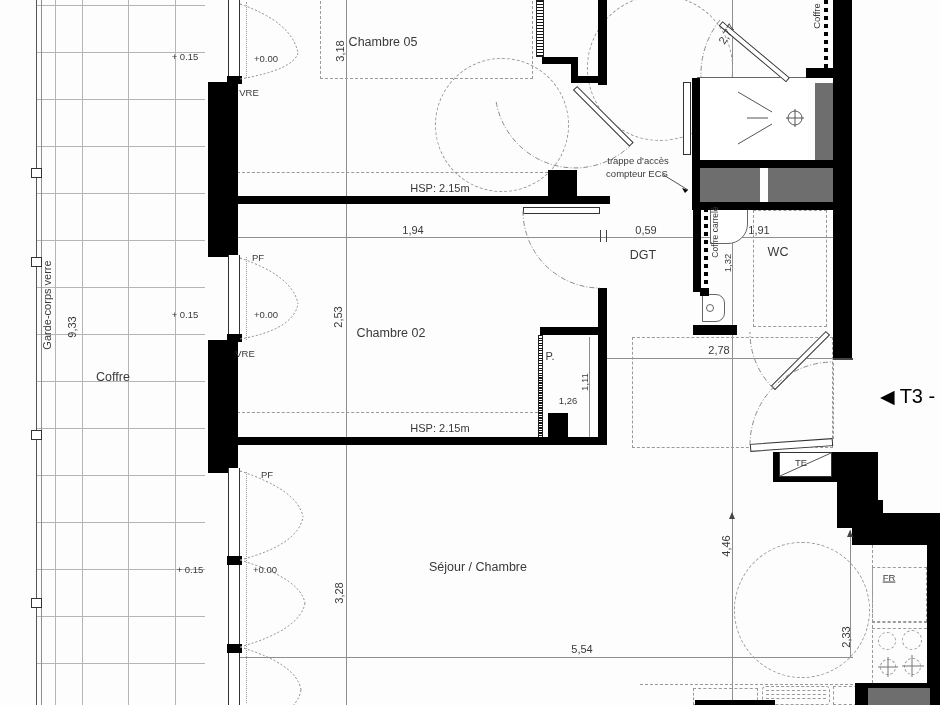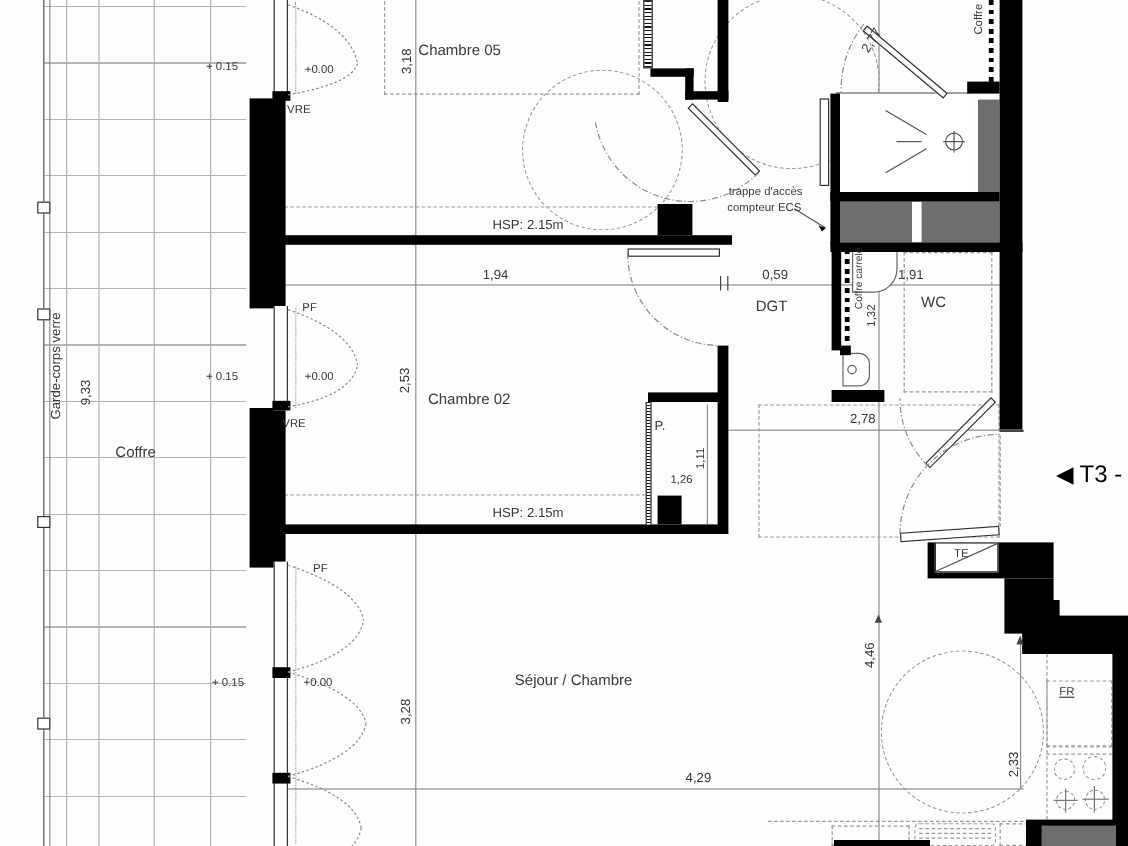--- a/index.html
+++ b/index.html
@@ -214,21 +214,21 @@
   <div class="lbl" style="left:413px;top:230px;">1,94</div>
   <div class="lbl" style="left:646px;top:230px;">0,59</div>
   <div class="lbl" style="left:759px;top:230px;">1,91</div>
   <div class="lbl vt sm" style="left:728px;top:263px;">1,32</div>
   <div class="lbl vt" style="left:338px;top:317px;">2,53</div>
   <div class="lbl vt sm" style="left:585px;top:382px;">1,11</div>
   <div class="lbl sm" style="left:568px;top:401px;">1,26</div>
   <div class="lbl" style="left:719px;top:350px;">2,78</div>
   <div class="lbl vt" style="left:72px;top:327px;">9,33</div>
   <div class="lbl vt" style="left:339px;top:593px;">3,28</div>
-  <div class="lbl" style="left:582px;top:649px;">4,29</div>
+  <div class="lbl" style="left:582px;top:649px;">5,54</div>
   <div class="lbl vt" style="left:726px;top:546px;">4,46</div>
   <div class="lbl vt" style="left:846px;top:637px;">2,33</div>
 
   <div style="left:880px;top:383px;width:60px;height:26px;display:flex;align-items:center;gap:5px;color:#000;">
     <span style="position:static;font-size:19px;line-height:1;">◀</span>
     <span style="position:static;font-size:20px;line-height:1;">T3 -</span>
   </div>
 
 </div>
 

